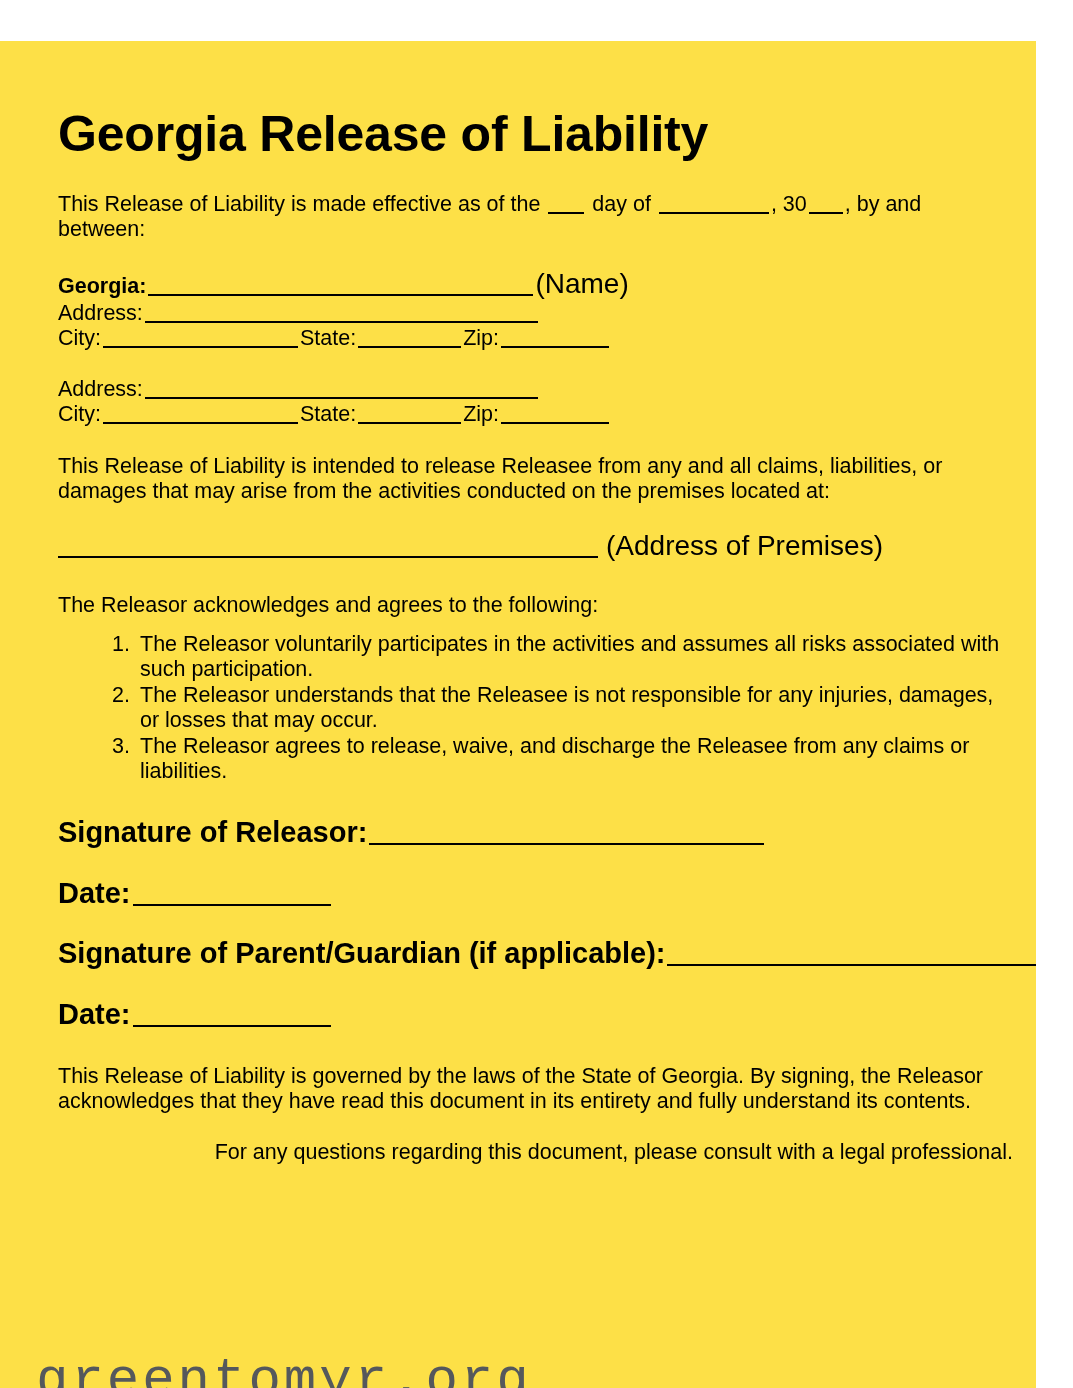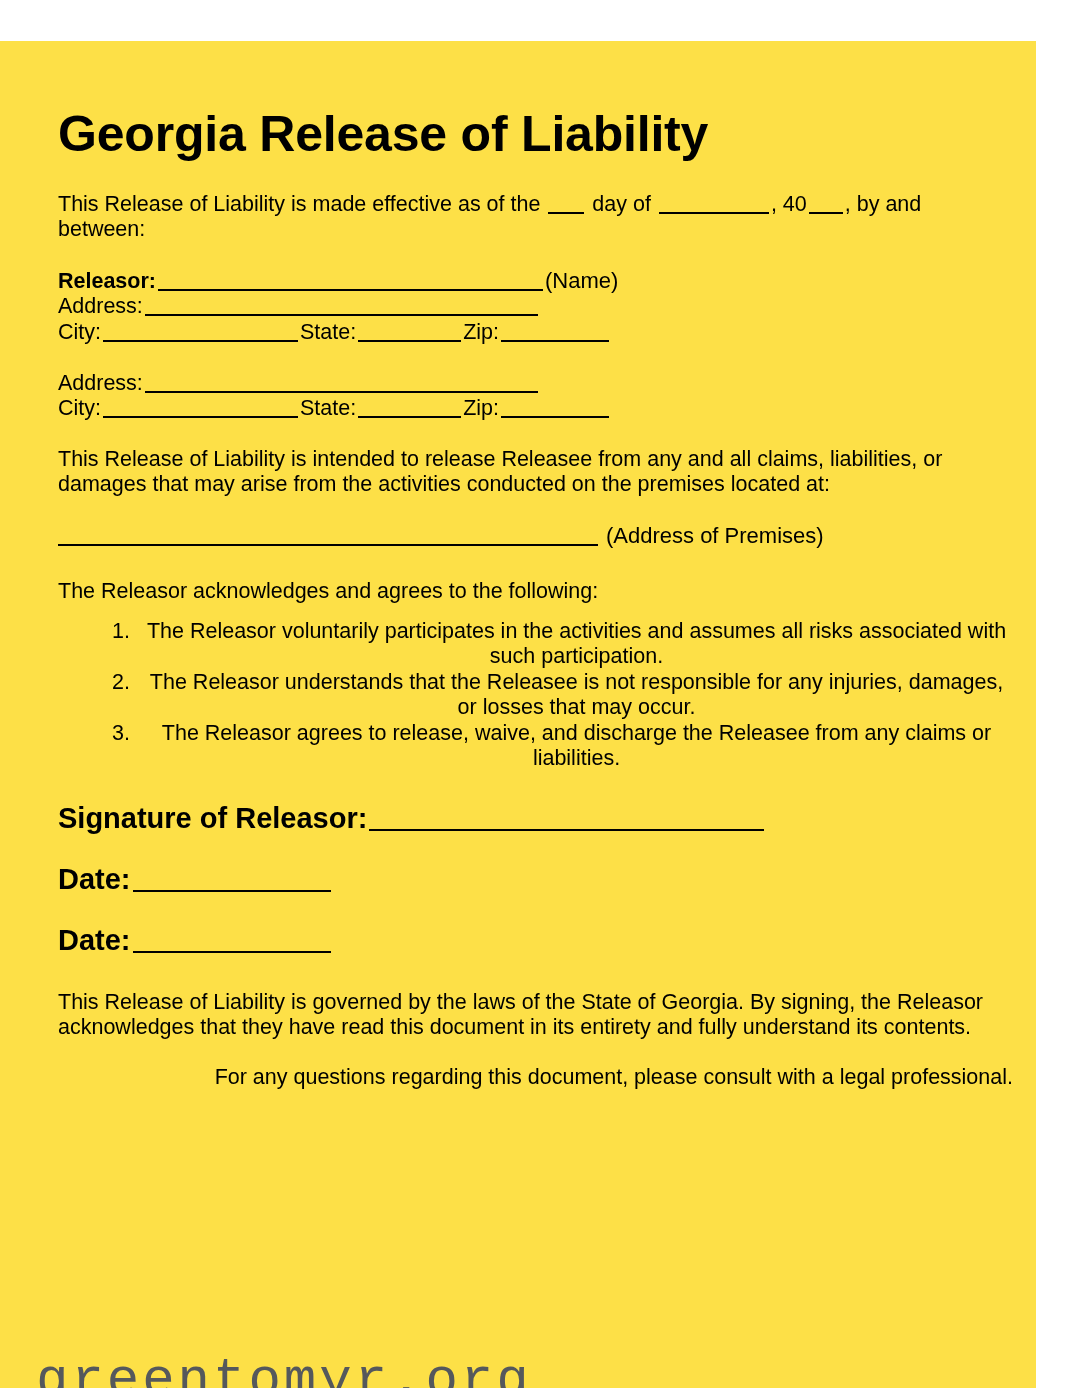--- a/index.html
+++ b/index.html
@@ -81,21 +81,21 @@
   .blank.w-zip     { width: 108px; }
   .blank.w-premises{ width: 540px; margin-left: 0; }
   .blank.w-sig     { width: 395px; }
   .blank.w-sig-pg  { width: 405px; }
   .blank.w-date    { width: 198px; }
   .blank.w-day     { width: 36px; }
   .blank.w-month   { width: 110px; }
   .blank.w-year    { width: 34px; }
 
   .hint {
-    font-size: 22px;
+    font-size: 28px;
   }
 
   
   .premises-line {
     padding-top: 26px;
     font-size: 21.5px;
     line-height: 1.17;
     white-space: nowrap;
   }
 
@@ -104,21 +104,20 @@
     margin: 0;
     padding-top: 14px;
     padding-left: 78px;
     font-size: 21.5px;
     line-height: 1.17;
     list-style-position: outside;
   }
   .ack-list li {
     margin: 0 0 1px 0;
     padding-left: 4px;
-    text-align: center;
   }
 
   
   .sig-line {
     font-size: 29px;
     font-weight: bold;
     line-height: 1.17;
     white-space: nowrap;
     color: #000;
   }
@@ -140,24 +139,24 @@
   }
 </style>
 </head>
 <body>
 
 <div class="page">
   <div class="content">
 
     <h1 class="doc-title">Georgia Release of Liability</h1>
 
-    <p class="para intro"><span>This Release of Liability is made effective as of the </span><span class="blank w-day"></span><span> day of </span><span class="blank w-month"></span><span>, 40</span><span class="blank w-year"></span><span>, by and between:</span></p>
+    <p class="para intro"><span>This Release of Liability is made effective as of the </span><span class="blank w-day"></span><span> day of </span><span class="blank w-month"></span><span>, 30</span><span class="blank w-year"></span><span>, by and between:</span></p>
 
     <div class="party-block">
-      <div class="party-line"><span class="lbl-bold">Releasor:</span><span class="blank w-name"></span><span class="hint">(Name)</span></div>
+      <div class="party-line"><span class="lbl-bold">Georgia:</span><span class="blank w-name"></span><span class="hint">(Name)</span></div>
 
       <div class="party-line"><span>Address:</span><span class="blank w-address"></span></div>
 
       <div class="party-line"><span>City:</span><span class="blank w-city"></span><span>State:</span><span class="blank w-state"></span><span>Zip:</span><span class="blank w-zip"></span></div>
     </div>
 
     <div class="party-block">
 
       <div class="party-line"><span>Address:</span><span class="blank w-address"></span></div>
 
@@ -174,20 +173,21 @@
       <li>The Releasor voluntarily participates in the activities and assumes all risks associated with such participation.</li>
       <li>The Releasor understands that the Releasee is not responsible for any injuries, damages, or losses that may occur.</li>
       <li>The Releasor agrees to release, waive, and discharge the Releasee from any claims or liabilities.</li>
     </ol>
 
 
     <div class="sig-line sig-releasor"><span>Signature of Releasor:</span><span class="blank w-sig"></span></div>
 
     <div class="sig-line date-1"><span>Date:</span><span class="blank w-date"></span></div>
 
+    <div class="sig-line sig-parent"><span>Signature of Parent/Guardian (if applicable):</span><span class="blank w-sig-pg"></span></div>
 
     <div class="sig-line date-2"><span>Date:</span><span class="blank w-date"></span></div>
 
     <p class="para governed">This Release of Liability is governed by the laws of the State of Georgia. By signing, the Releasor acknowledges that they have read this document in its entirety and fully understand its contents.</p>
 
     <p class="para questions">For any questions regarding this document, please consult with a legal professional.</p>
 
   </div>
 
   <div class="footer-mark">greentomyr.org</div>

